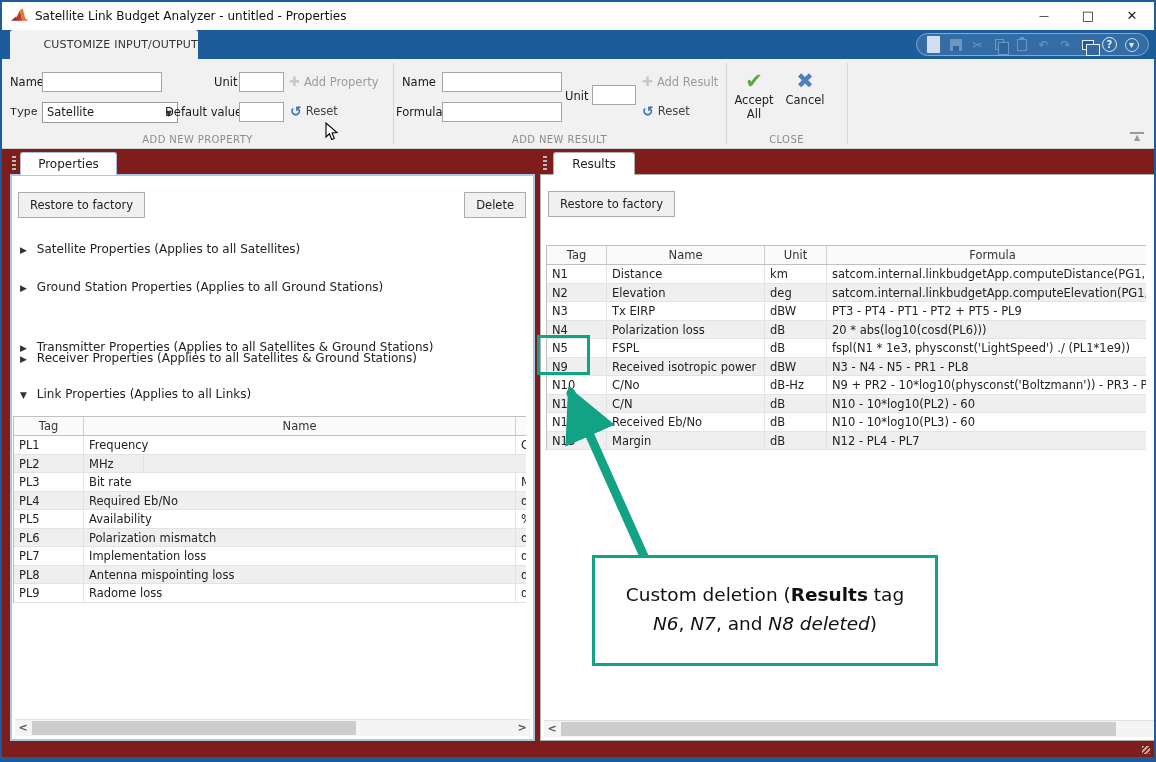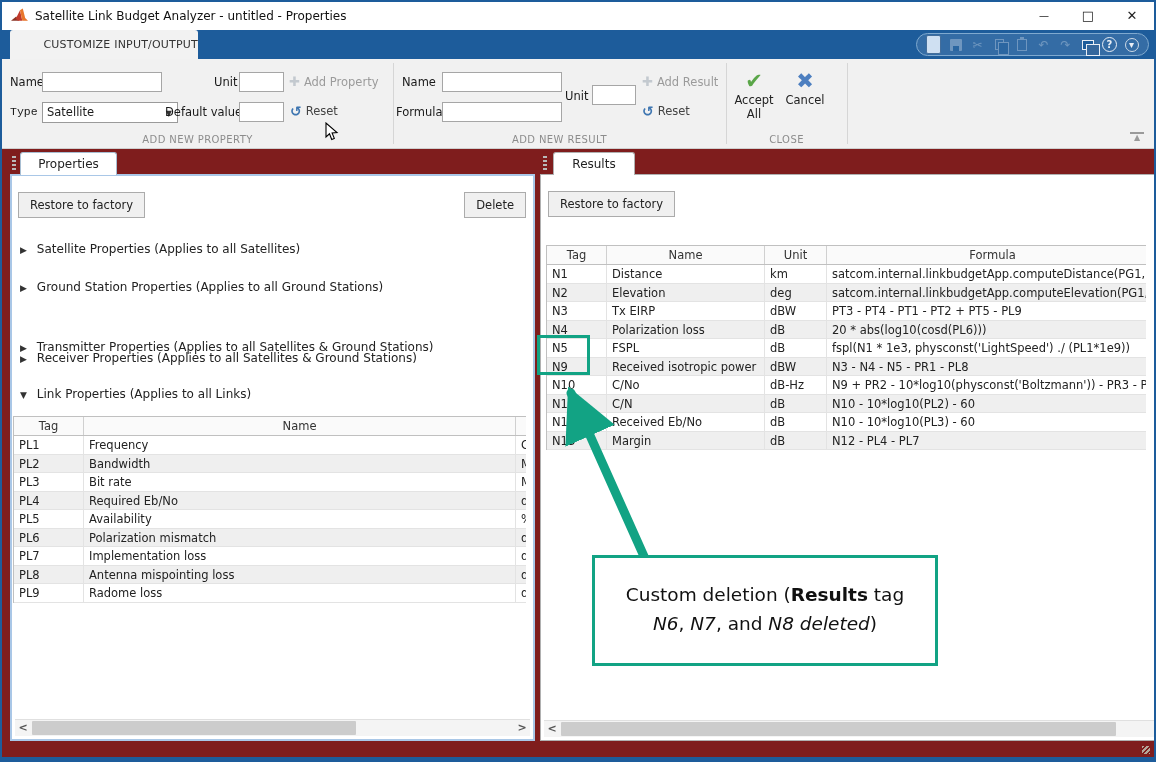--- a/index.html
+++ b/index.html
@@ -256,21 +256,20 @@
               <div class="td c1">Name</div>
               <div class="td c2">Unit</div>
             </div>
             <div class="tr">
               <div class="td c0">PL1</div>
               <div class="td c1">Frequency</div>
               <div class="td c2">GHz</div>
             </div>
             <div class="tr alt">
               <div class="td c0">PL2</div>
-              <div class="td c1">Bandwidth</div>
               <div class="td c2">MHz</div>
             </div>
             <div class="tr">
               <div class="td c0">PL3</div>
               <div class="td c1">Bit rate</div>
               <div class="td c2">Mbps</div>
             </div>
             <div class="tr alt">
               <div class="td c0">PL4</div>
               <div class="td c1">Required Eb/No</div>

